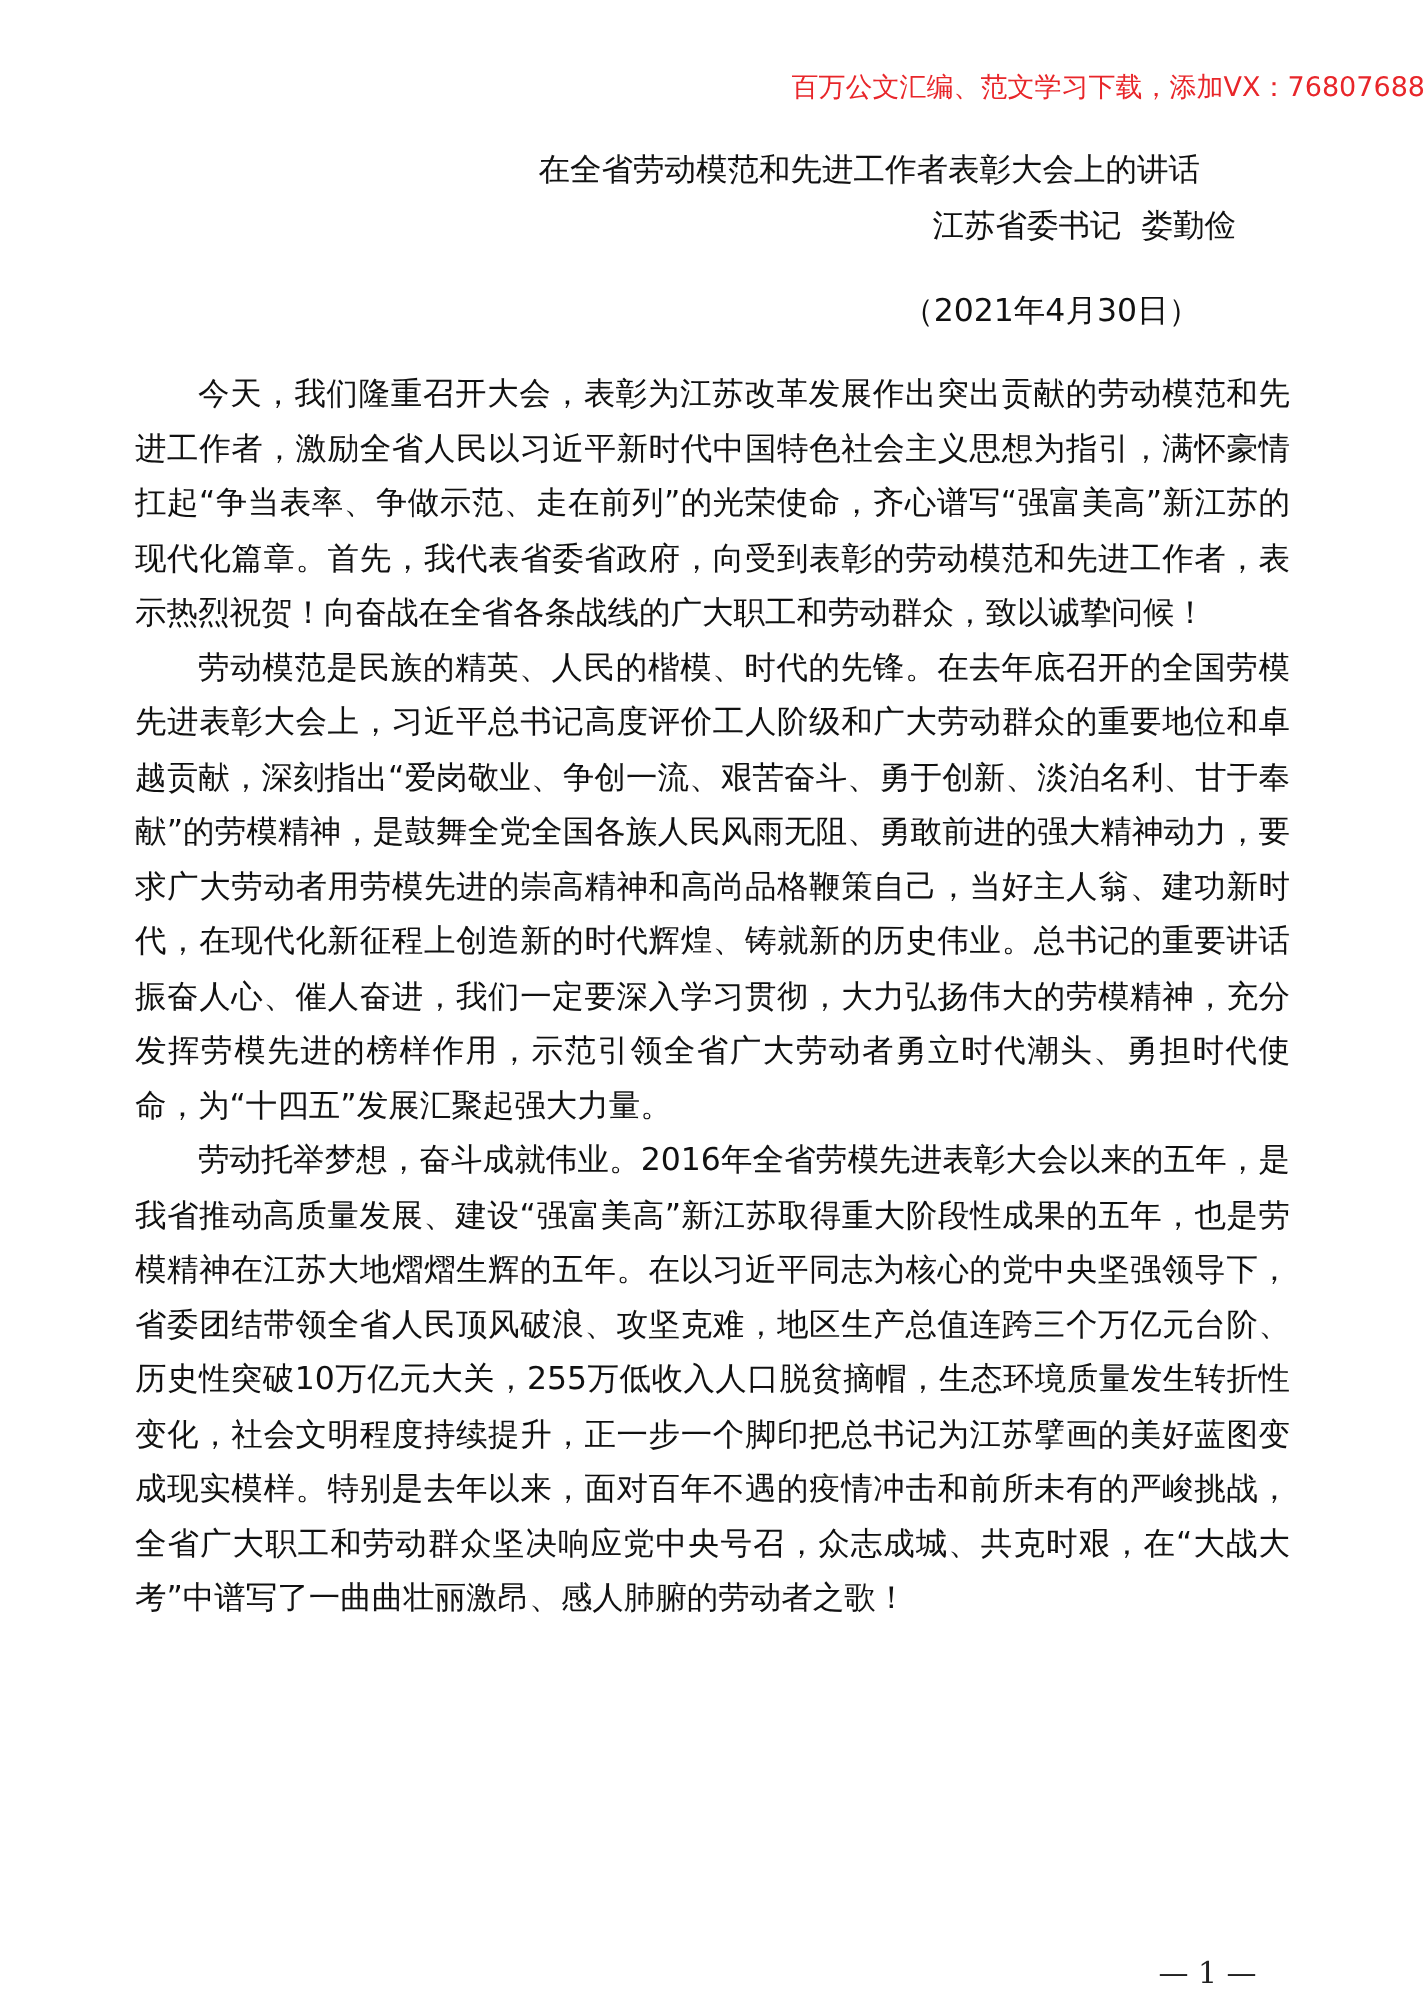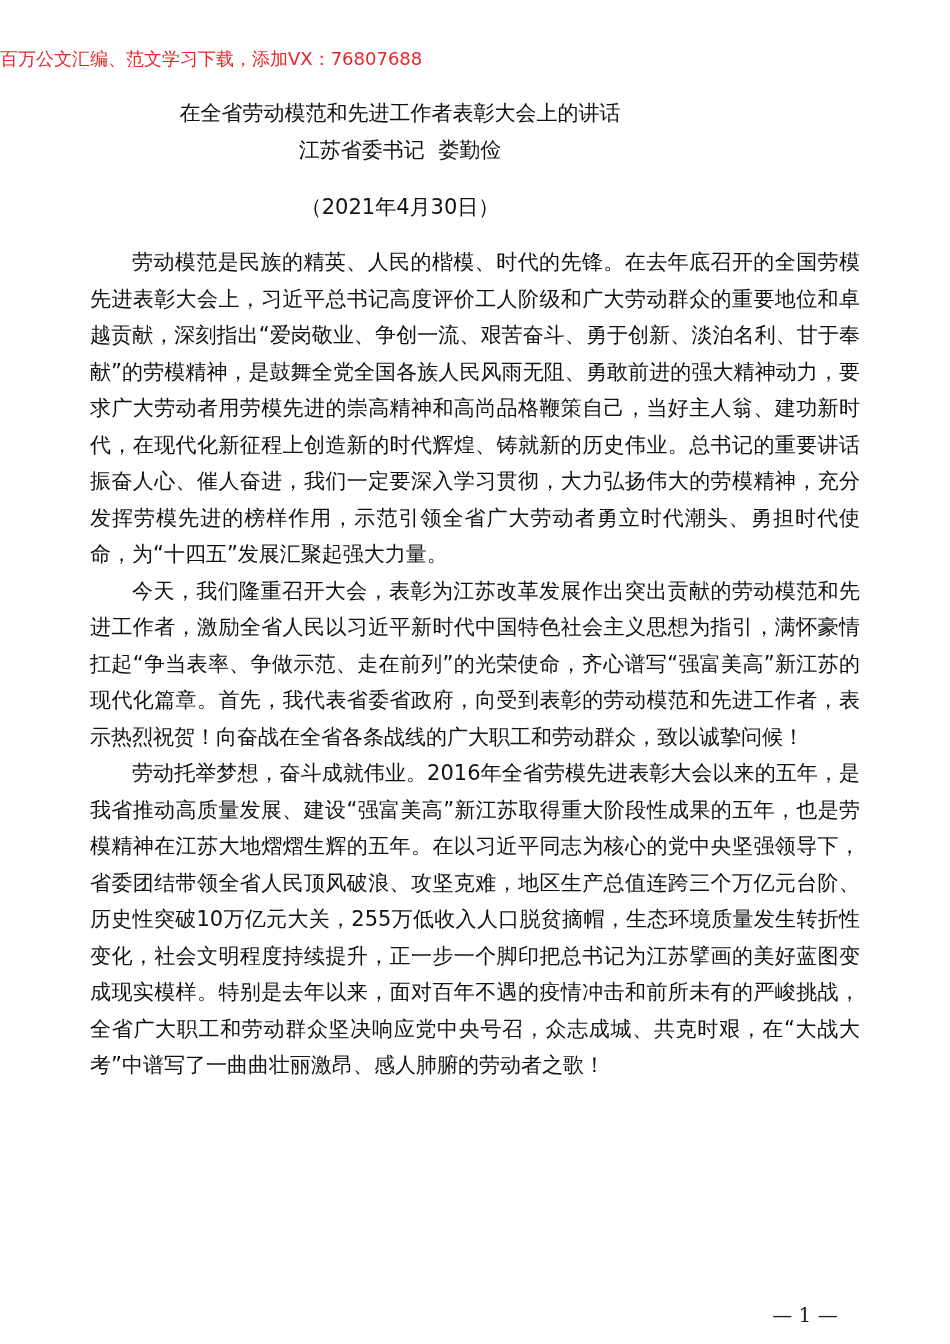--- a/index.html
+++ b/index.html
@@ -13,31 +13,31 @@
       position: relative;
       overflow: hidden;
       font-family: "DejaVu Sans", "Liberation Sans", sans-serif;
       color: #111111;
     }
     .watermark {
       position: absolute;
       top: 46px;
       left: 0;
       width: 950px;
-      text-align: left;
+      text-align: right;
       font-size: 18px;
       line-height: 26px;
       color: #e8262a;
       letter-spacing: 0px;
     }
     .header {
       position: absolute;
       left: 0;
       width: 800px;
-      text-align: center;
+      text-align: right;
       font-size: 21px;
       color: #111;
     }
     .title { top: 98px; line-height: 30px; }
     .author { top: 135px; line-height: 30px; }
     .date { top: 172px; line-height: 30px; margin-top: 20px; }
     .body {
       position: absolute;
       left: 90px;
       top: 244px;
@@ -63,22 +63,22 @@
       line-height: 26px;
       color: #222;
     }
   </style>
 </head>
 <body>
 
 <div class="watermark">百万公文汇编、范文学习下载，添加VX：76807688</div>
 
 <div class="header title">在全省劳动模范和先进工作者表彰大会上的讲话</div>
-<div class="header author" style="white-space: pre;">江苏省委书记  娄勤俭</div>
+<div class="header author" style="white-space: pre; padding-left: 24px;">江苏省委书记  娄勤俭</div>
 <div class="header date">（2021年4月30日）</div>
 
 <div class="body">
+  <p class="para">今天，我们隆重召开大会，表彰为江苏改革发展作出突出贡献的劳动模范和先进工作者，激励全省人民以习近平新时代中国特色社会主义思想为指引，满怀豪情扛起“争当表率、争做示范、走在前列”的光荣使命，齐心谱写“强富美高”新江苏的现代化篇章。首先，我代表省委省政府，向受到表彰的劳动模范和先进工作者，表示热烈祝贺！向奋战在全省各条战线的广大职工和劳动群众，致以诚挚问候！</p>
   <p class="para">劳动模范是民族的精英、人民的楷模、时代的先锋。在去年底召开的全国劳模先进表彰大会上，习近平总书记高度评价工人阶级和广大劳动群众的重要地位和卓越贡献，深刻指出“爱岗敬业、争创一流、艰苦奋斗、勇于创新、淡泊名利、甘于奉献”的劳模精神，是鼓舞全党全国各族人民风雨无阻、勇敢前进的强大精神动力，要求广大劳动者用劳模先进的崇高精神和高尚品格鞭策自己，当好主人翁、建功新时代，在现代化新征程上创造新的时代辉煌、铸就新的历史伟业。总书记的重要讲话振奋人心、催人奋进，我们一定要深入学习贯彻，大力弘扬伟大的劳模精神，充分发挥劳模先进的榜样作用，示范引领全省广大劳动者勇立时代潮头、勇担时代使命，为“十四五”发展汇聚起强大力量。</p>
-  <p class="para">今天，我们隆重召开大会，表彰为江苏改革发展作出突出贡献的劳动模范和先进工作者，激励全省人民以习近平新时代中国特色社会主义思想为指引，满怀豪情扛起“争当表率、争做示范、走在前列”的光荣使命，齐心谱写“强富美高”新江苏的现代化篇章。首先，我代表省委省政府，向受到表彰的劳动模范和先进工作者，表示热烈祝贺！向奋战在全省各条战线的广大职工和劳动群众，致以诚挚问候！</p>
   <p class="para">劳动托举梦想，奋斗成就伟业。2016年全省劳模先进表彰大会以来的五年，是我省推动高质量发展、建设“强富美高”新江苏取得重大阶段性成果的五年，也是劳模精神在江苏大地熠熠生辉的五年。在以习近平同志为核心的党中央坚强领导下，省委团结带领全省人民顶风破浪、攻坚克难，地区生产总值连跨三个万亿元台阶、历史性突破10万亿元大关，255万低收入人口脱贫摘帽，生态环境质量发生转折性变化，社会文明程度持续提升，正一步一个脚印把总书记为江苏擘画的美好蓝图变成现实模样。特别是去年以来，面对百年不遇的疫情冲击和前所未有的严峻挑战，全省广大职工和劳动群众坚决响应党中央号召，众志成城、共克时艰，在“大战大考”中谱写了一曲曲壮丽激昂、感人肺腑的劳动者之歌！</p>
 </div>
 
 <div class="page-number">— 1 —</div>
 
 </body></html>

